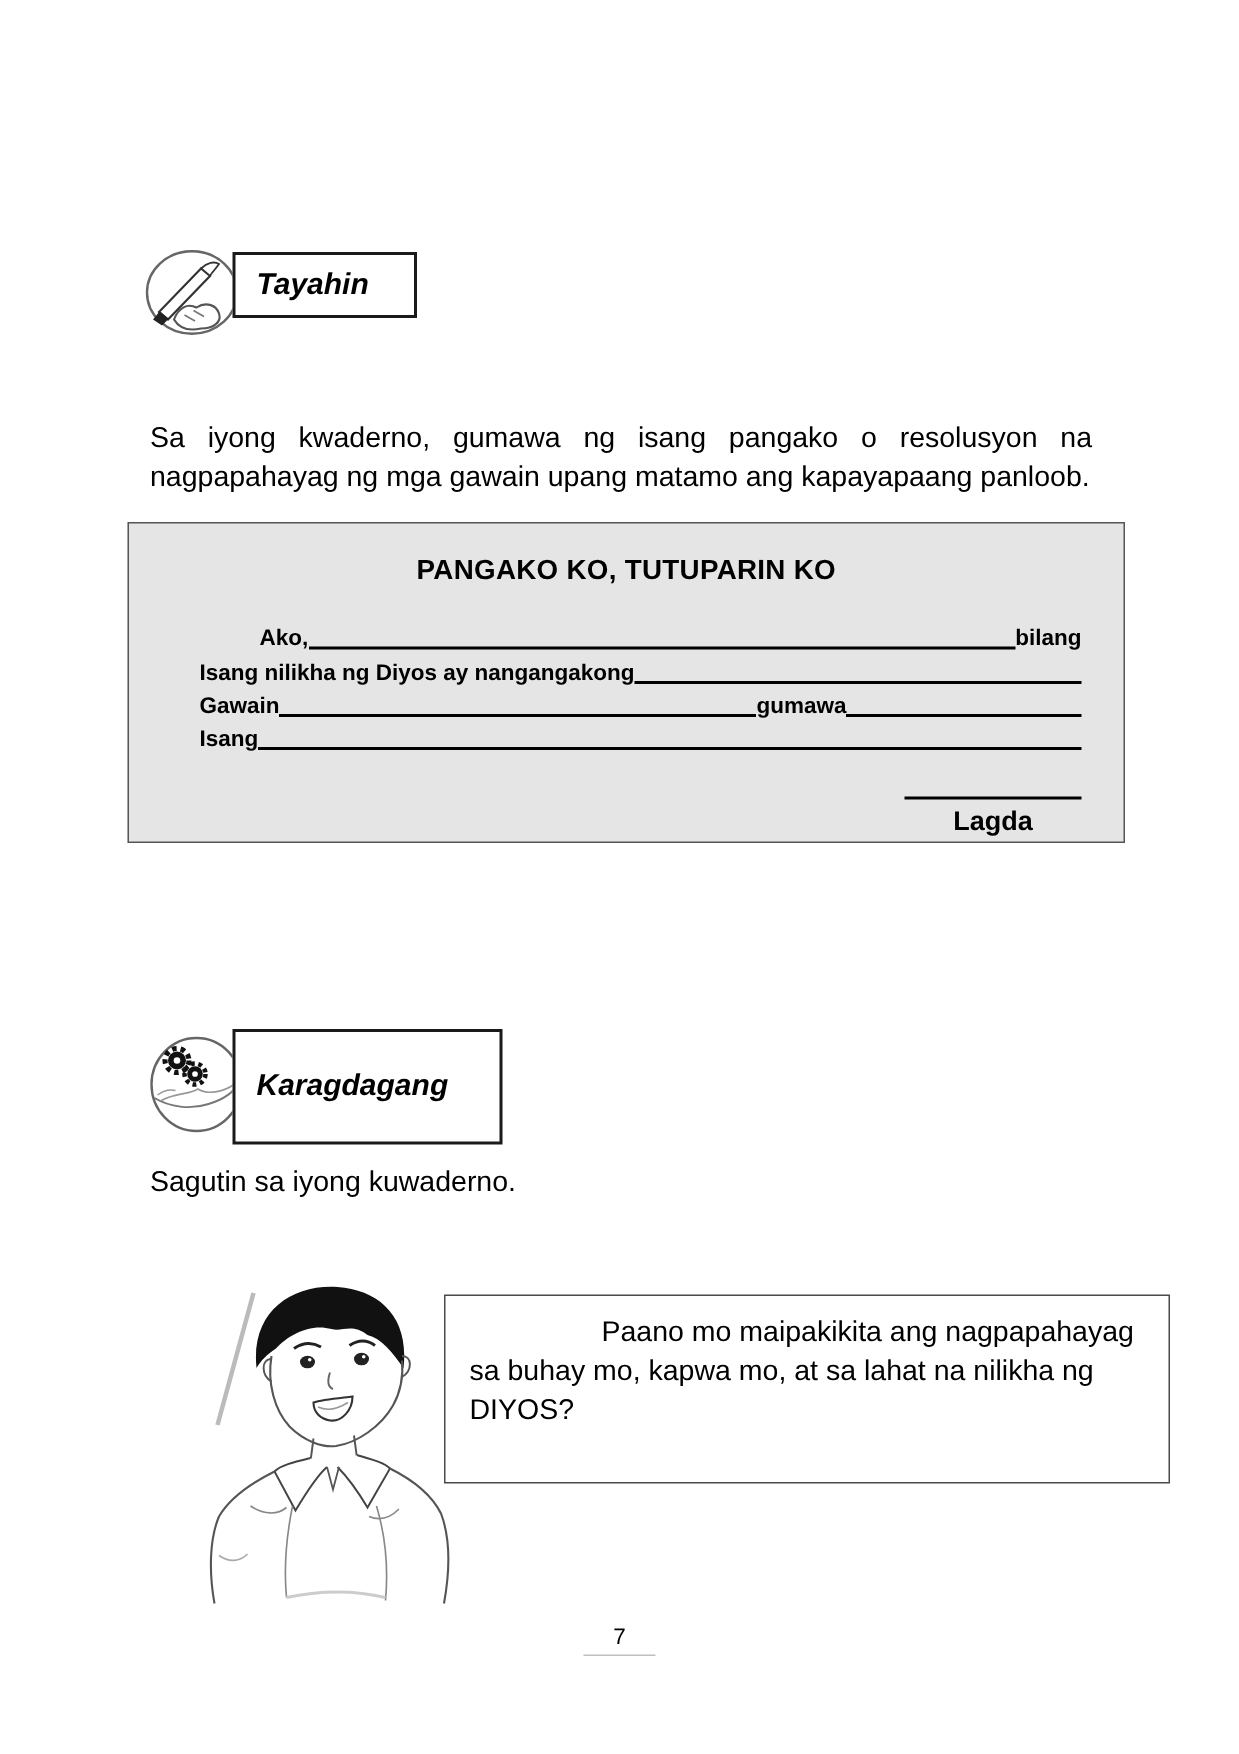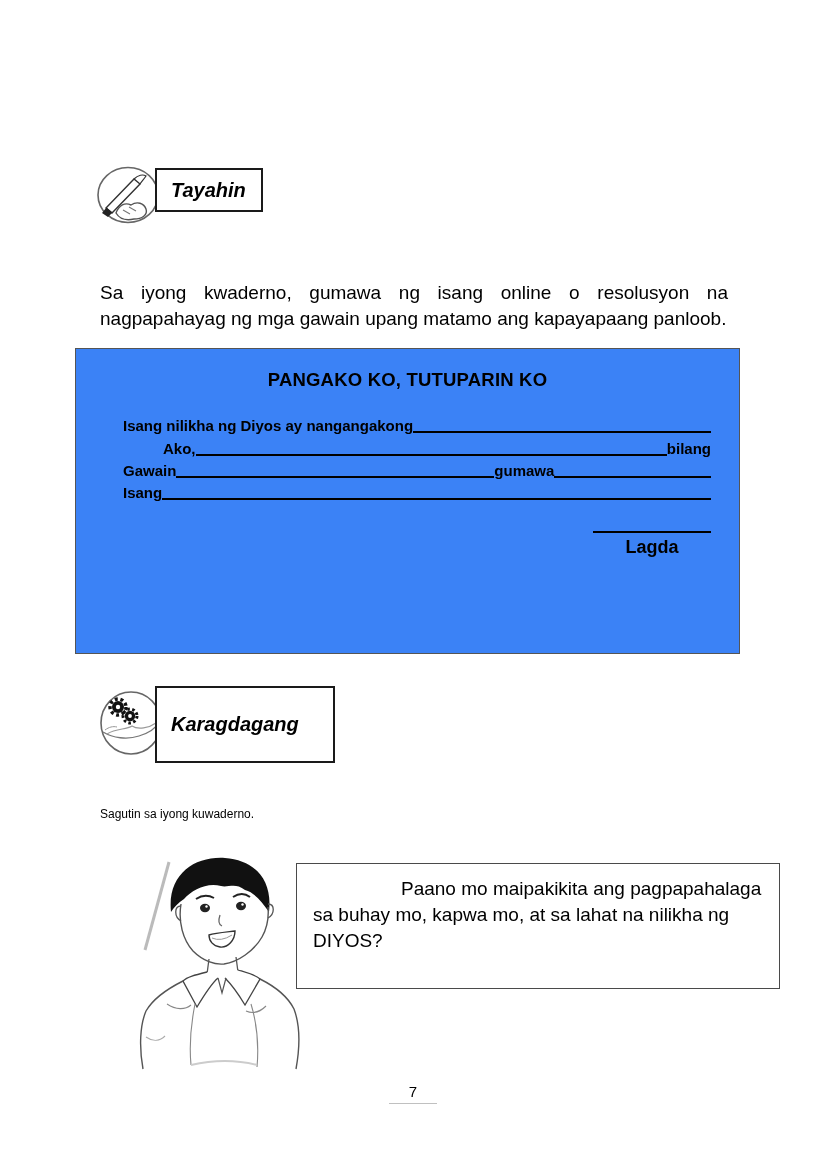--- a/index.html
+++ b/index.html
@@ -8,50 +8,50 @@
     font-family:"Liberation Sans","DejaVu Sans",sans-serif;color:#000;
   }
   
   .icon-badge{position:absolute;}
   .label-box{
     position:absolute;border:2px solid #1a1a1a;background:#fff;
     display:flex;flex-direction:column;justify-content:center;
     font-style:italic;font-weight:bold;font-size:20px;line-height:27px;
     padding-left:14px;box-sizing:border-box;
   }
-  .tayahin-box{left:155px;top:168px;width:108px;height:44px;}
+  .tayahin-box{left:155px;top:168px;width:123px;height:44px;}
   .karagdagang-box{left:155px;top:686px;width:180px;height:77px;justify-content:center;}
 
   .intro-par{
     position:absolute;left:100px;top:261px;width:628px;
     font-size:19px;line-height:25.5px;text-align:justify;
   }
 
   
   .pledge-box{
-    position:absolute;left:75px;top:348px;width:665px;height:306px;
-    border:1.5px solid #555;box-sizing:border-box;background:#3b82f6;
+    position:absolute;left:85px;top:348px;width:665px;height:214px;
+    border:1.5px solid #555;box-sizing:border-box;background:#e5e5e5;
   }
   .pledge-title{
     margin-top:20px;text-align:center;font-weight:bold;font-size:18.5px;letter-spacing:.2px;
   }
   .pledge-lines{
     margin-top:21px;padding:0 28px 0 47px;font-weight:bold;font-size:15px;
   }
   .fill-line{display:flex;align-items:flex-end;height:22.3px;}
   .seg-text{white-space:pre;line-height:17px;}
   .seg-blank{border-bottom:2px solid #000;height:0;align-self:flex-end;margin-bottom:1px;}
   .signature{
     width:118px;margin:30px 28px 0 auto;text-align:center;
     font-weight:bold;font-size:18px;
   }
   .sig-line{border-bottom:2px solid #000;height:0;margin-bottom:4px;}
 
   .sagutin{
-    position:absolute;left:100px;top:807px;font-size:12px;
+    position:absolute;left:100px;top:778px;font-size:19px;
   }
 
   .boy{position:absolute;left:133px;top:852px;}
 
   .question-box{
     position:absolute;left:296px;top:863px;width:484px;height:126px;
     border:1.5px solid #4a4a4a;box-sizing:border-box;background:#fff;
   }
   .question-text{
     margin:12px 16px 0 16px;font-size:19px;line-height:26px;text-indent:88px;
@@ -81,33 +81,33 @@
       <polygon points="6,47 10.5,41.5 16.5,46.5 12,51" fill="#222"></polygon>
       <path d="M38,13 C42,9 47,8 50,10 C48,13 45,16 44,18" fill="none" stroke="#333" stroke-width="1.2"></path>
       <path d="M20,47 C23,39 29,36 35,39 C41,35 48,37 50,43 C52,49 46,53 38,53 C29,55 23,52 20,47 Z" fill="#fff" stroke="#555" stroke-width="1.4"></path>
       <path d="M27,44 L34,48 M33,41 L40,45" stroke="#777" stroke-width="1.1" fill="none"></path>
     </svg>
   </div>
   <div class="label-box tayahin-box">
     <span>Tayahin</span>
   </div>
 
-  <p class="intro-par">Sa iyong kwaderno, gumawa ng isang online o resolusyon na nagpapahayag ng mga gawain upang matamo ang kapayapaang panloob.</p>
+  <p class="intro-par">Sa iyong kwaderno, gumawa ng isang pangako o resolusyon na nagpapahayag ng mga gawain upang matamo ang kapayapaang panloob.</p>
 
   <div class="pledge-box">
     <div class="pledge-title">PANGAKO KO, TUTUPARIN KO</div>
     <div class="pledge-lines">
-        <div class="fill-line">
-          <span class="seg-text">Isang nilikha ng Diyos ay nangangakong</span>
-          <span class="seg-blank" style="flex: 1 1 0%;"></span>
-        </div>
         <div class="fill-line" style="padding-left: 40px;">
           <span class="seg-text">Ako,</span>
           <span class="seg-blank" style="flex: 1 1 0%;"></span>
           <span class="seg-text">bilang</span>
+        </div>
+        <div class="fill-line">
+          <span class="seg-text">Isang nilikha ng Diyos ay nangangakong</span>
+          <span class="seg-blank" style="flex: 1 1 0%;"></span>
         </div>
         <div class="fill-line">
           <span class="seg-text">Gawain</span>
           <span class="seg-blank" style="width: 318px;"></span>
           <span class="seg-text">gumawa</span>
           <span class="seg-blank" style="flex: 1 1 0%;"></span>
         </div>
         <div class="fill-line">
           <span class="seg-text">Isang</span>
           <span class="seg-blank" style="flex: 1 1 0%;"></span>
@@ -168,20 +168,20 @@
       <path d="M127,127 C143,135 155,145 161,157 C167,173 167,195 163,217" fill="none" stroke="#555" stroke-width="1.4"></path>
       <path d="M118,152 C124,172 126,193 124,215" fill="none" stroke="#888" stroke-width="1.1"></path>
       <path d="M58,213 C80,208 104,208 124,213" fill="none" stroke="#ccc" stroke-width="2"></path>
       <path d="M34,152 C43,158 52,158 58,153" fill="none" stroke="#888" stroke-width="1.1"></path>
       <path d="M133,154 C127,160 120,162 113,159" fill="none" stroke="#888" stroke-width="1.1"></path>
       <path d="M13,185 C20,190 27,189 32,184" fill="none" stroke="#aaa" stroke-width="1.1"></path>
     </svg>
   </div>
 
   <div class="question-box">
-    <p class="question-text">Paano mo maipakikita ang pagpapahalaga sa buhay mo, kapwa mo, at sa lahat na nilikha ng DIYOS?</p>
+    <p class="question-text">Paano mo maipakikita ang nagpapahayag sa buhay mo, kapwa mo, at sa lahat na nilikha ng DIYOS?</p>
   </div>
 
   <div class="page-number-wrap">
     <span class="page-number">7</span>
   </div>
 
 </div>
 
 </body></html>

